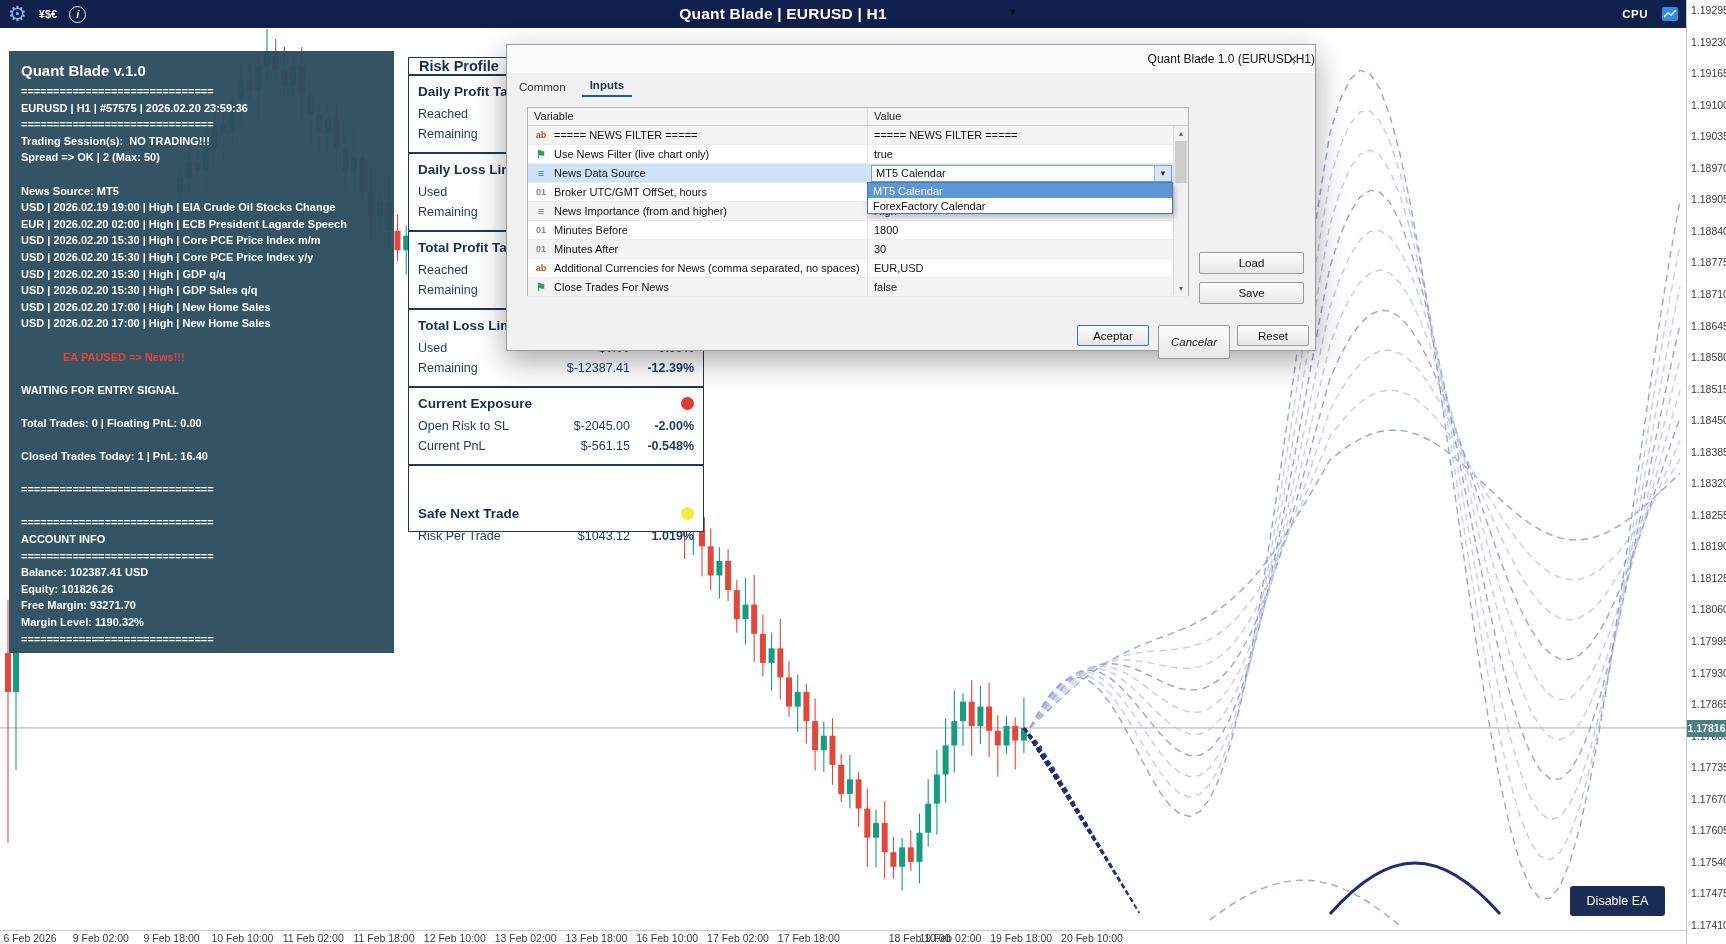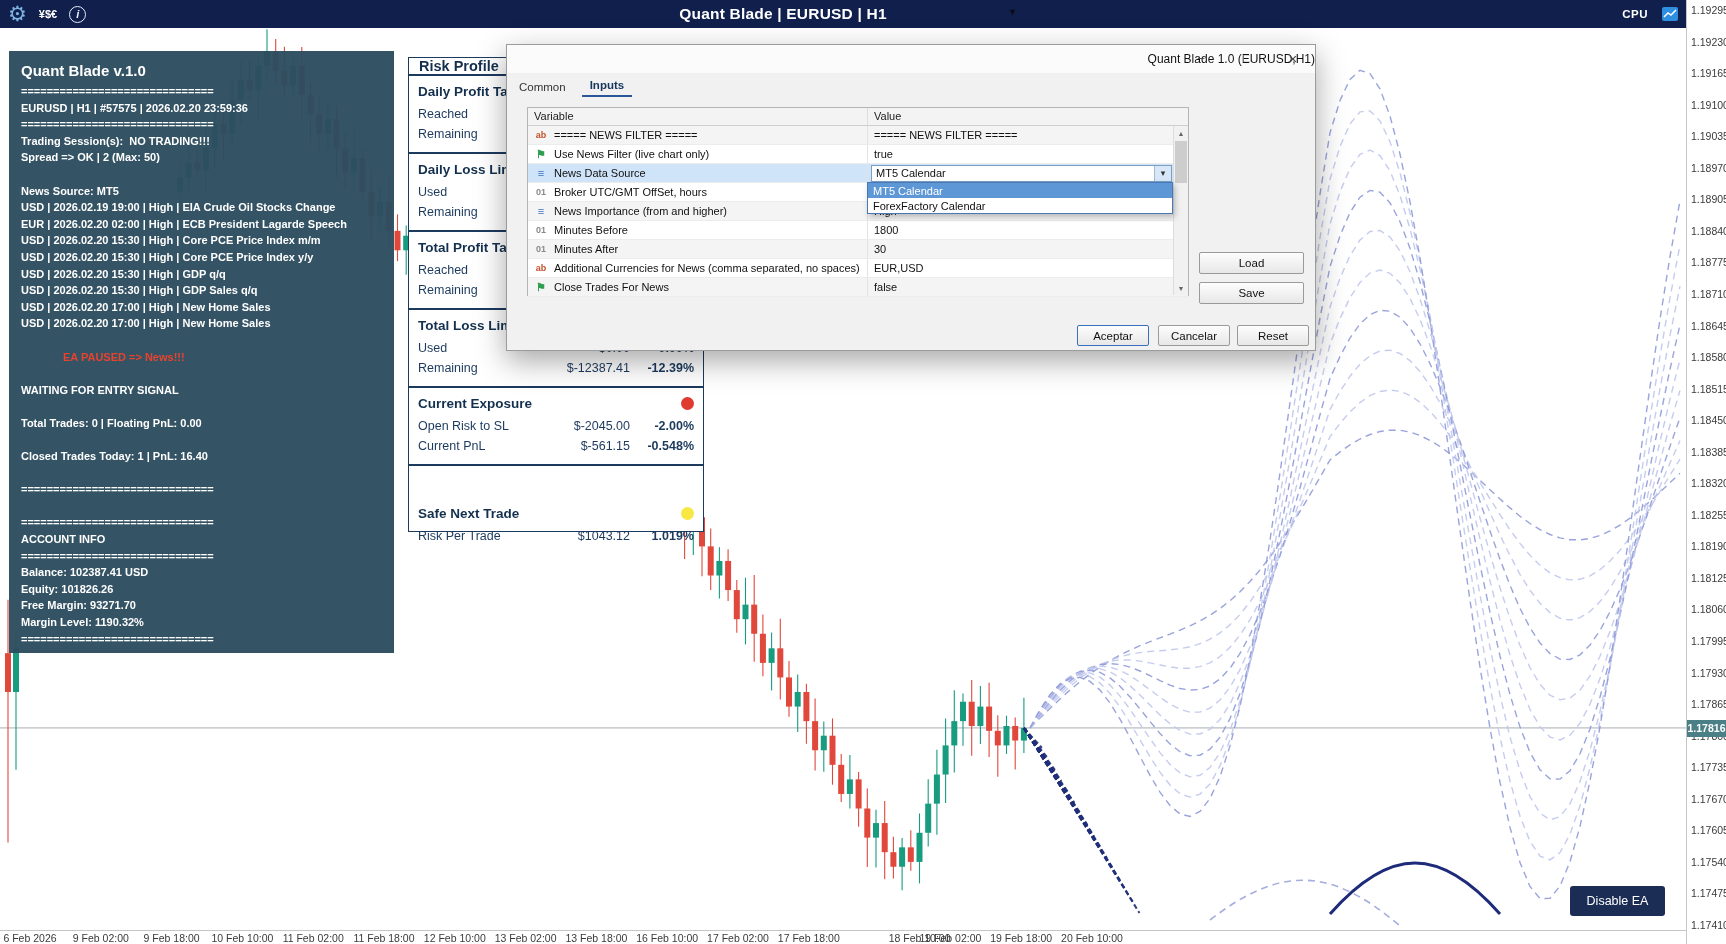--- a/index.html
+++ b/index.html
@@ -78,21 +78,21 @@
   .scroll-thumb{position:absolute;top:15px;left:1px;right:1px;height:42px;background:#cdcdcd;cursor:pointer;}
 
   .dropdown-popup{position:absolute;left:360px;top:137px;width:306px;background:#ffffff;border:1px solid #4a77b8;z-index:60;box-shadow:2px 3px 6px rgba(0,0,0,.25);}
   .dd-item{height:15px;display:flex;align-items:center;padding-left:5px;font-size:11px;color:#111;cursor:pointer;}
   .dd-item.sel{background:#5e97d6;color:#ffffff;}
 
   .dlg-btn{position:absolute;height:22px;background:linear-gradient(#fdfdfd,#e7e7e7);border:1px solid #9a9a9a;border-radius:2px;font-size:11.5px;color:#111;display:flex;align-items:center;justify-content:center;cursor:pointer;}
   .btn-load{left:692px;top:207px;width:105px;}
   .btn-save{left:692px;top:237px;width:105px;}
   .btn-ok{left:570px;top:280px;width:72px;height:21px;border-color:#3a6fbf;}
-  .btn-cancel{left:651px;top:280px;width:72px;height:21px;}
+  .btn-cancel{left:651px;top:280px;width:72px;height:34px;font-style:italic;}
   .btn-reset{left:730px;top:280px;width:72px;height:21px;}
 
   .disable-ea{position:absolute;left:1570px;top:886px;width:95px;height:30px;background:#1b2c55;color:#ffffff;border:none;border-radius:3px;font-size:12.5px;z-index:8;cursor:pointer;}
 </style>
 </head>
 <body>
 
 <div class="screen">
 
   <svg id="chart-svg" width="1686" height="944" viewBox="0 0 1686 944">

